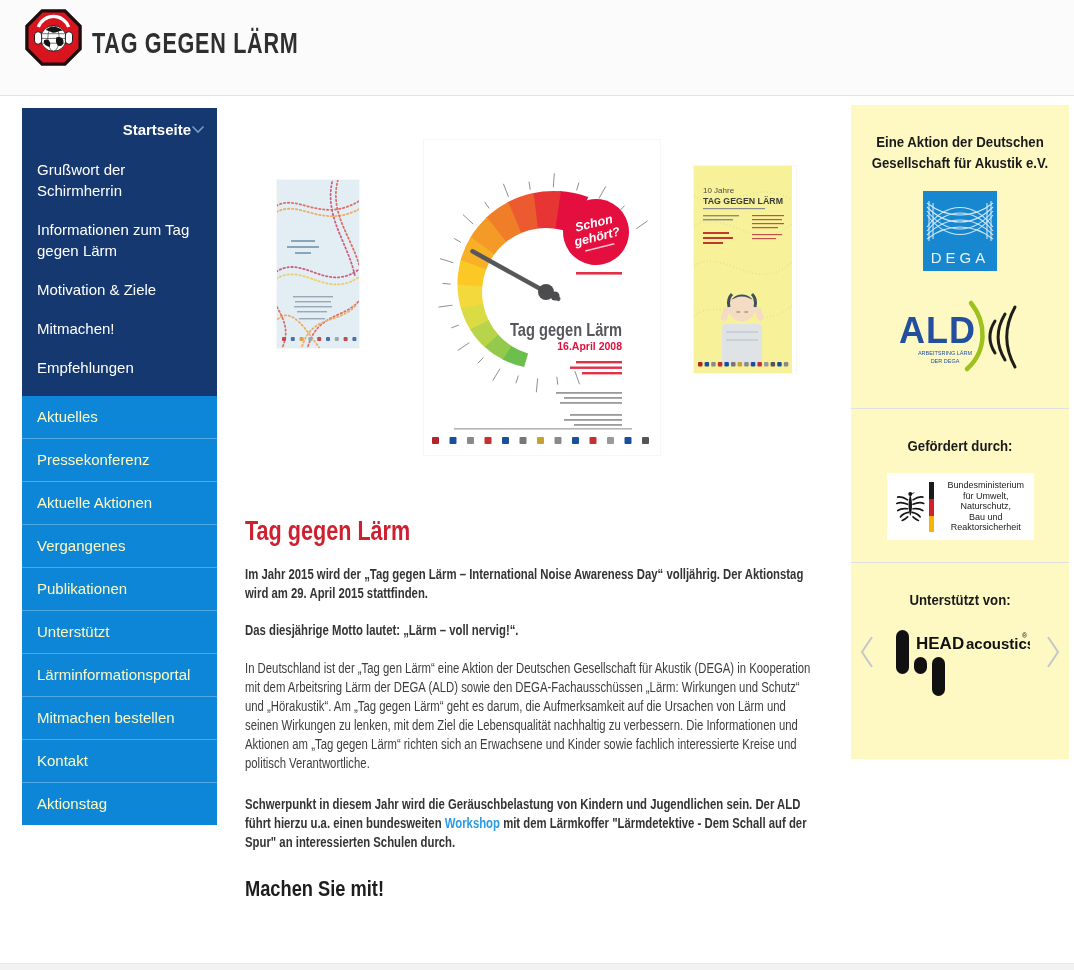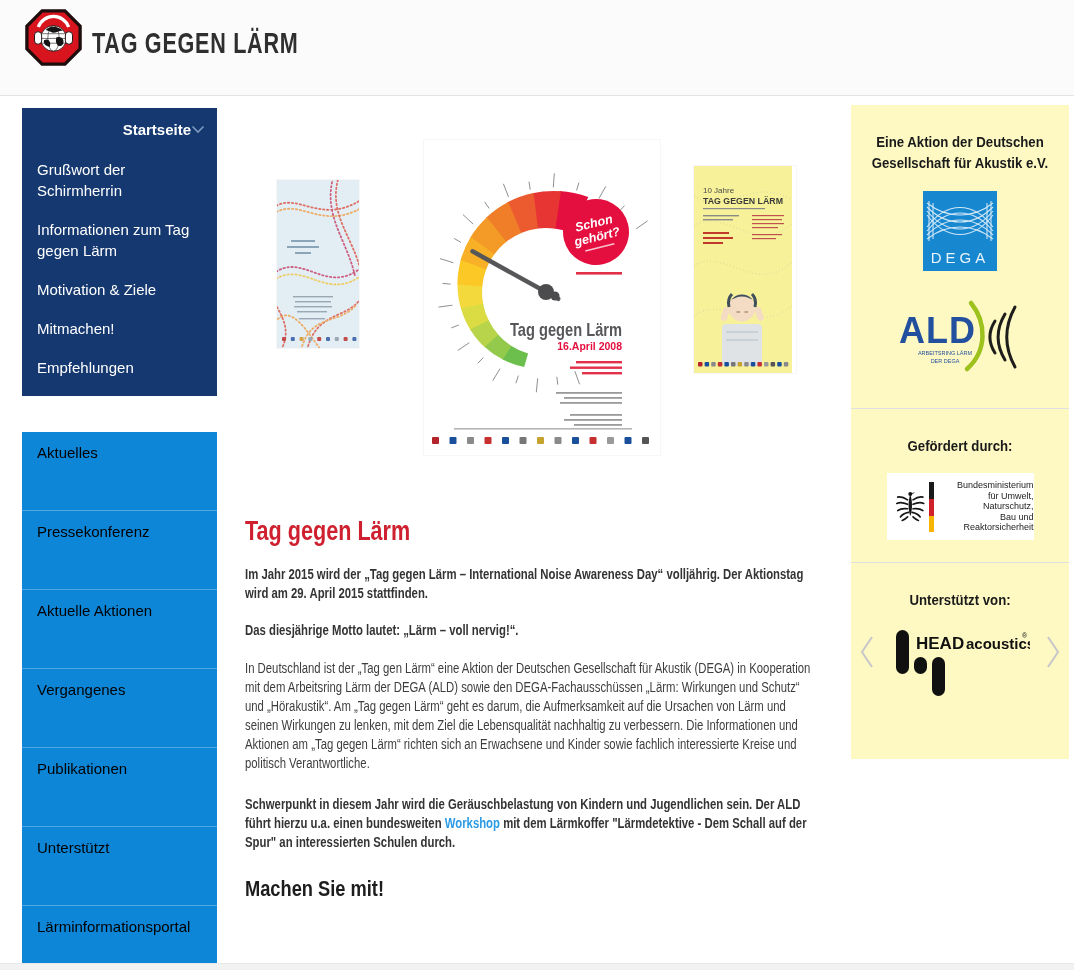--- a/index.html
+++ b/index.html
@@ -11,21 +11,21 @@
   
   .header{position:absolute;left:0;top:0;width:1074px;height:95px;background:#fbfbfb;border-bottom:1px solid #e3e3e3;}
   .logo{position:absolute;left:25px;top:9px;width:57px;height:57px;}
   .site-title{position:absolute;left:92px;top:26px;font-size:30px;font-weight:bold;color:#2f2f2f;letter-spacing:1px;white-space:nowrap;transform:scaleX(.72);transform-origin:0 50%;}
   
   .sidebar{position:absolute;left:22px;top:108px;width:195px;}
   .nav-dark{background:#14386f;color:#fff;min-height:288px;box-sizing:border-box;padding-bottom:6px;}
   .nav-home{display:flex;justify-content:flex-end;align-items:center;padding:13px 12px 12px 15px;font-size:15px;font-weight:bold;cursor:pointer;}
   .nav-sub{padding:9px 15px 9px 15px;font-size:15px;line-height:21px;cursor:pointer;}
   .nav-light{background:#0e86d8;}
-  .nav-item{height:42px;line-height:42px;padding-left:15px;font-size:15px;color:#000000;cursor:pointer;margin-top:36px;}
+  .nav-item{height:42px;line-height:42px;padding-left:15px;font-size:15px;color:#fef9c3;cursor:pointer;}
   .nav-item + .nav-item{border-top:1px solid rgba(255,255,255,.28);}
   
   .poster{position:absolute;box-shadow:0 0 0 1px rgba(0,0,0,.03);}
   .poster svg{display:block;}
   #poster-left{left:277px;top:180px;width:82px;height:168px;}
   #poster-center{left:424px;top:140px;width:236px;height:315px;}
   #poster-right{left:682px;top:166px;width:102px;height:207px;margin-left:12px;}
   
   .main-heading{position:absolute;left:245px;top:498px;font-size:27px;font-weight:bold;color:#cf2030;white-space:nowrap;transform:scaleX(.8);transform-origin:0 0;}
   .para{position:absolute;left:245px;width:700px;font-size:14px;line-height:19px;color:#3d3d3d;transform:scaleX(.81);transform-origin:0 0;}
@@ -34,21 +34,21 @@
   .inline-link{color:#2b9be6;font-weight:bold;text-decoration:none;cursor:pointer;}
   .cta-heading{position:absolute;left:245px;top:858px;font-size:22px;font-weight:bold;color:#1d1d1d;white-space:nowrap;transform:scaleX(.83);transform-origin:0 0;}
   
   .aside{position:absolute;left:851px;top:105px;width:218px;background:#fef9c3;}
   .aside-module{position:relative;text-align:center;}
   .aside-module + .aside-module{border-top:1px solid #e0e0e0;}
   #mod-action{height:303px;} #mod-funded{height:153px;} #mod-supported{height:196px;}
   .aside-heading{margin:0 auto;padding-top:26px;width:212px;font-size:15px;font-weight:bold;color:#1a1a1a;line-height:21px;transform:scaleX(.88);transform-origin:50% 0;}
   .dega-logo{margin:18px auto 0;width:74px;height:80px;display:block;cursor:pointer;}
   .ald-logo{margin:22px auto 0;width:130px;height:85px;display:block;cursor:pointer;}
-  .bmub-box{margin:17px auto 0;width:147px;height:67px;background:#fff;display:flex;align-items:center;gap:4px;box-sizing:border-box;padding-left:8px;cursor:pointer;text-align:right;}
+  .bmub-box{margin:17px auto 0;width:147px;height:67px;background:#fff;display:flex;align-items:center;gap:4px;box-sizing:border-box;padding-left:8px;cursor:pointer;text-align:center;}
   .bmub-stripe{width:5px;height:50px;flex:0 0 auto;display:flex;flex-direction:column;}
   .bmub-stripe i{display:block;width:5px;}
   .bmub-text{font-size:9px;line-height:10.5px;color:#222;}
   .head-logo{margin:16px auto 0;width:140px;height:72px;display:block;cursor:pointer;}
   .carousel-arrow{position:absolute;top:72px;width:16px;height:34px;cursor:pointer;}
   .carousel-arrow.left{left:8px;} .carousel-arrow.right{right:8px;}
   
   .footer-strip{position:absolute;left:0;bottom:0;width:1074px;height:6px;background:#f2f2f2;border-top:1px solid #e8e8e8;}
   svg text{font-family:"Liberation Sans",sans-serif;}
 </style>

